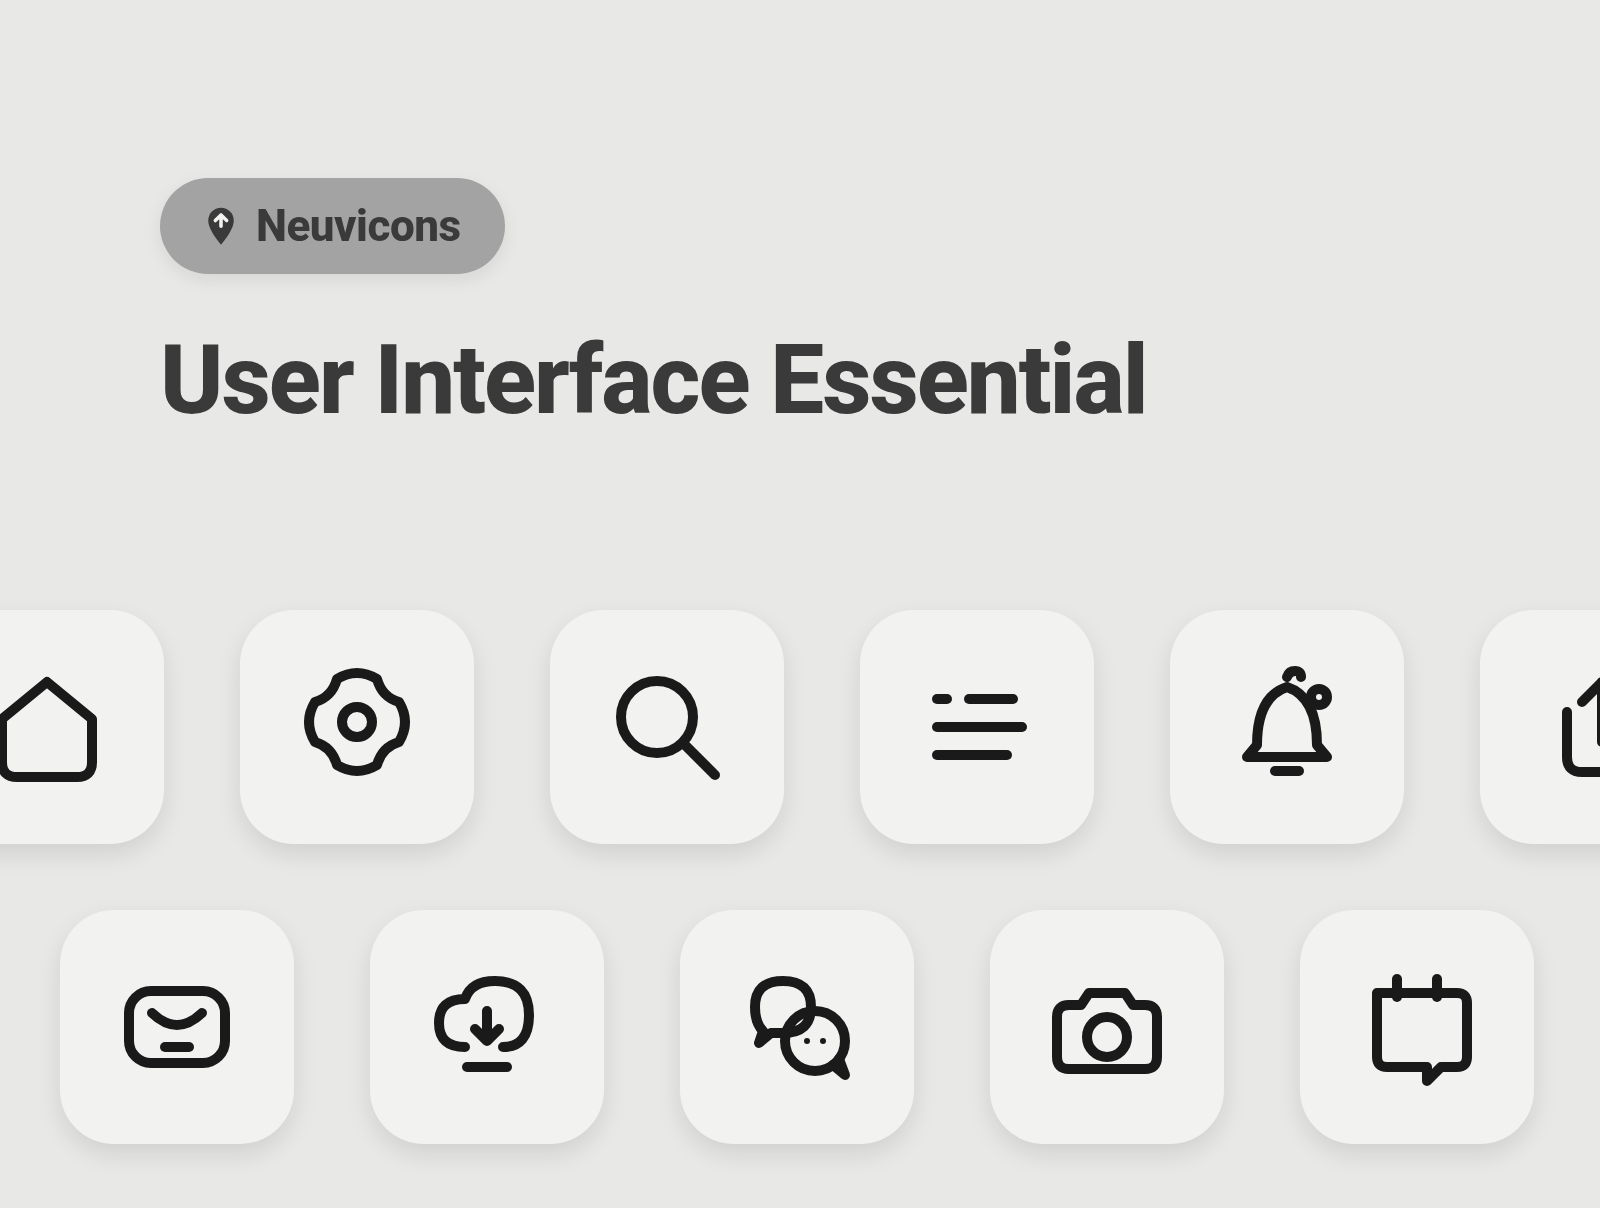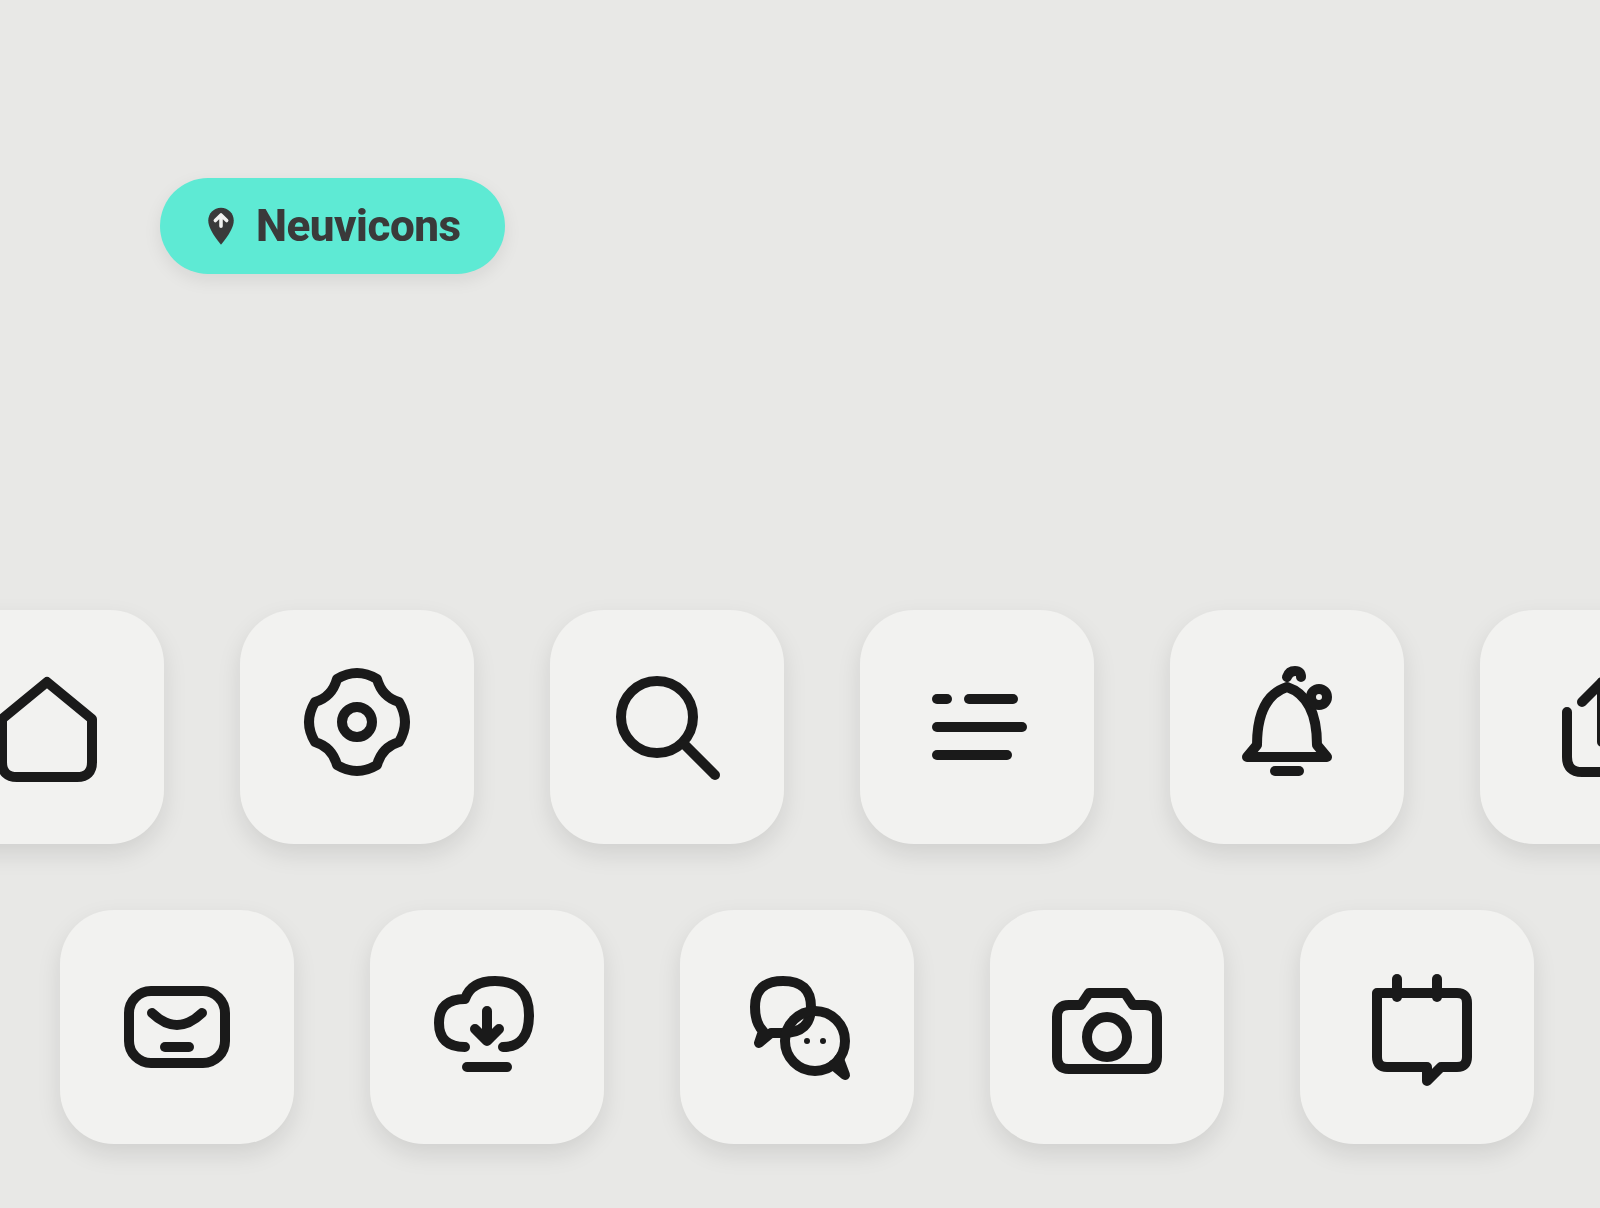--- a/index.html
+++ b/index.html
@@ -8,21 +8,21 @@
     height: 1208px;
     background: #e8e8e6;
     font-family: -apple-system, BlinkMacSystemFont, "Segoe UI", Roboto, Helvetica, Arial, sans-serif;
     position: relative;
     overflow: hidden;
   }
   .brand-pill {
     position: absolute;
     top: 178px;
     left: 160px;
-    background: #5eead4;
+    background: #a3a3a3;
     border-radius: 50px;
     padding: 22px 44px;
     display: flex;
     align-items: center;
     gap: 18px;
     box-shadow: 0 6px 18px rgba(0,0,0,0.08);
   }
   .brand-pill .pin {
     width: 34px;
     height: 42px;
@@ -86,20 +86,21 @@
   <span class="pin">
     <svg viewBox="0 0 24 30">
       <path d="M12 2 C7 2 3 6 3 11 C3 18 12 28 12 28 C12 28 21 18 21 11 C21 6 17 2 12 2 Z" fill="#3a3a3a" stroke="none"></path>
       <path d="M12 7 L12 15 M8 11 L12 7 L16 11" stroke="#f2f2f0" stroke-width="2.5" fill="none" stroke-linecap="round" stroke-linejoin="round"></path>
     </svg>
   </span>
   <span class="brand-text">Neuvicons</span>
 </div>
 
 <div class="title-block">
+  <h1>User Interface Essential</h1>
 </div>
 
 <div class="icon-row row1">
 
   <div class="icon-tile">
     <svg viewBox="0 0 140 140">
       <path d="M25 62 L70 25 L115 62 L115 105 Q115 120 100 120 L40 120 Q25 120 25 105 Z"></path>
     </svg>
   </div>
 

